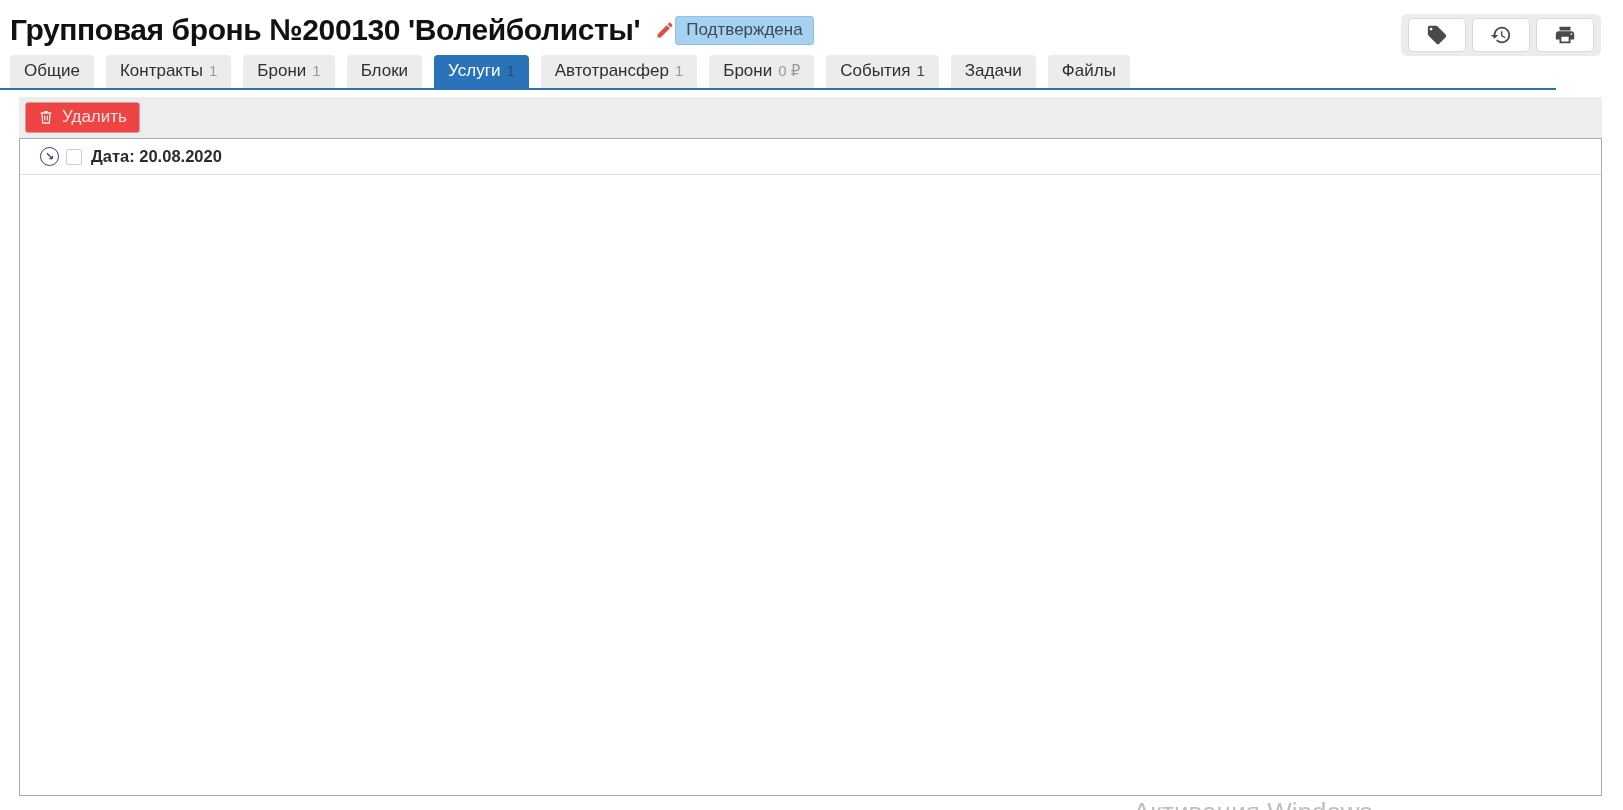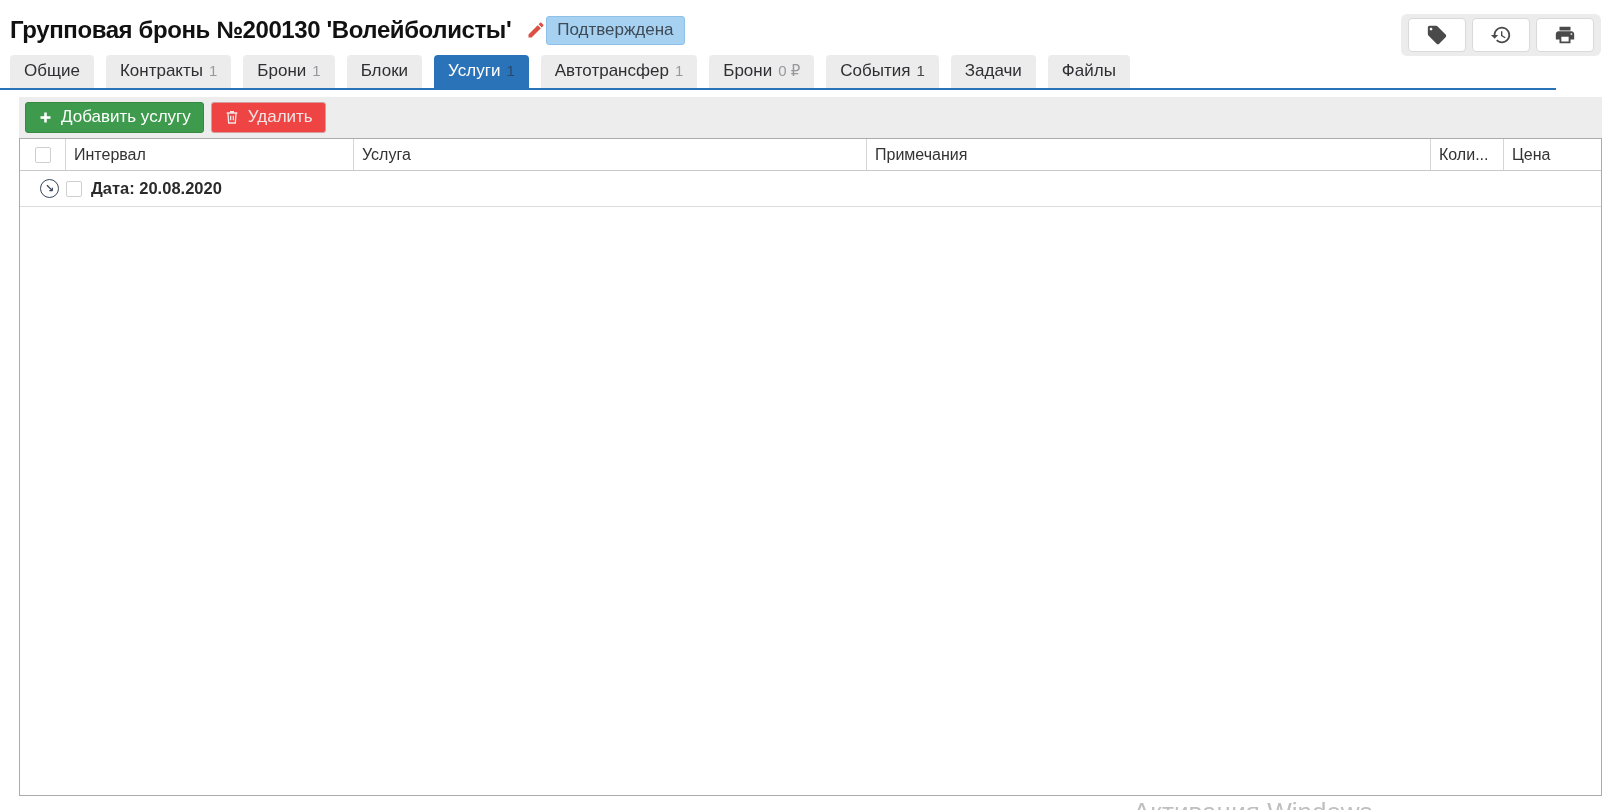--- a/index.html
+++ b/index.html
@@ -5,21 +5,21 @@
   * { box-sizing: border-box; }
   html,body { margin:0; padding:0; }
   body {
     width:1623px; height:810px; overflow:hidden; position:relative;
     background:#ffffff;
     font-family:"Liberation Sans","DejaVu Sans",sans-serif;
   }
 
   
   .header-row { display:flex; align-items:center; padding:14px 0 0 10px; height:46px; }
-  .page-title { margin:0; font-size:24px; font-weight:700; color:#111; letter-spacing:-0.4px; white-space:nowrap; }
+  .page-title { margin:0; font-size:30px; font-weight:700; color:#111; letter-spacing:-0.4px; white-space:nowrap; }
   .edit-ic { margin-left:15px; display:inline-flex; cursor:pointer; }
   .status-badge {
     background:#a6d1f1; border:1px solid #8fc0e7; color:#3e4a55;
     font-size:17px; padding:3px 10px 4px; border-radius:3px; white-space:nowrap;
   }
   .actions {
     position:absolute; top:14px; right:22px; background:#ececec; border-radius:6px;
     padding:4px 7px; display:flex; gap:6px;
   }
   .actions button {
@@ -134,49 +134,31 @@
   <div class="tab active"><span>Услуги</span><span class="tbadge">1</span></div>
   <div class="tab"><span>Автотрансфер</span><span class="tbadge">1</span></div>
   <div class="tab"><span>Брони</span><span class="tbadge">0 ₽</span></div>
   <div class="tab"><span>События</span><span class="tbadge dark">1</span></div>
   <div class="tab"><span>Задачи</span></div>
   <div class="tab"><span>Файлы</span></div>
 </div>
 <div class="tabline"></div>
 
 <div class="toolbar">
-  <button class="btn btn-add">
-    <span>
-        <svg class="ic" width="15" height="15" viewBox="0 0 24 24" fill="#ffffff">
-          <path d="M19 13h-6v6h-2v-6H5v-2h6V5h2v6h6v2z" stroke="#fff" stroke-width="2"></path>
-        </svg>
-      </span>
-    <span>Добавить услугу</span>
-  </button>
   <button class="btn btn-del">
     <span>
         <svg class="ic" width="16" height="16" viewBox="0 0 24 24" fill="none" stroke="#f5e4e4" stroke-width="2">
           <path d="M4 6h16M10 6V4h4v2M6 6l1 15h10l1-15M10 10v7M14 10v7"></path>
         </svg>
       </span>
     <span>Удалить</span>
   </button>
 </div>
 
 <div class="grid">
-  <div class="g-header">
-    <div class="hc w-check">
-        <span class="checkbox"></span>
-      </div>
-    <div class="hc w-interval">Интервал</div>
-    <div class="hc w-service">Услуга</div>
-    <div class="hc w-notes">Примечания</div>
-    <div class="hc w-qty">Коли...</div>
-    <div class="hc w-price">Цена</div>
-  </div>
 
   <div class="g-group">
     <span class="collapse-ic">↘</span>
     <span class="checkbox"></span>
     <span>Дата: 20.08.2020</span>
   </div>
 
 </div>
 
 <div class="watermark">Активация Windows</div>

